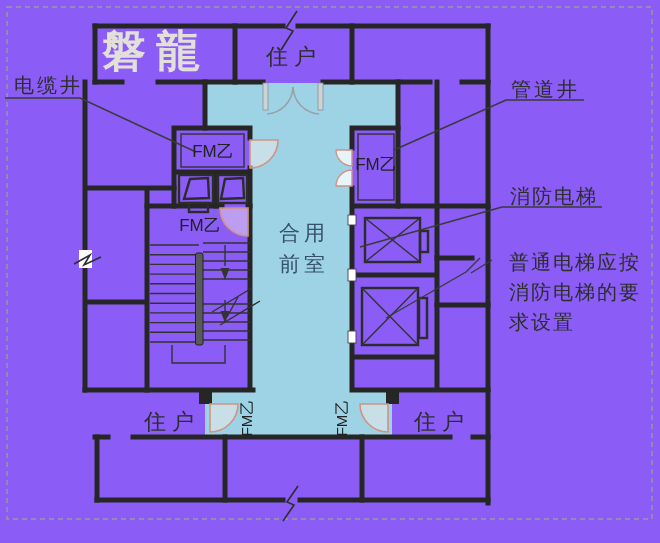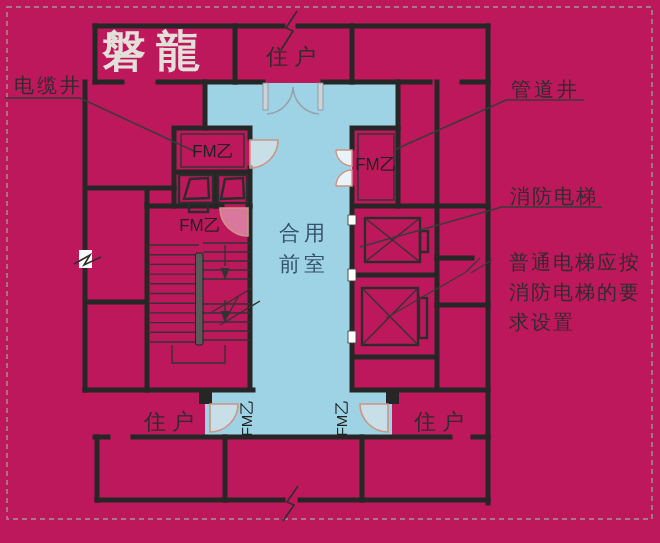--- a/index.html
+++ b/index.html
@@ -1,16 +1,16 @@
 <!DOCTYPE html>
 <html><head>
 <meta charset="utf-8">
 <style>
   html,body{margin:0;padding:0;background:#ffffff;}
-  .stage{position:relative;width:660px;height:543px;background:#be185d;overflow:hidden;
+  .stage{position:relative;width:660px;height:543px;background:#8b5cf6;overflow:hidden;
          font-family:"Liberation Sans","DejaVu Sans",sans-serif;}
   svg{position:absolute;left:0;top:0;}
   .wall{stroke:#262626;stroke-width:5;fill:none;stroke-linecap:square;}
   .thin{stroke:#333333;stroke-width:1.4;fill:none;}
   .med{stroke:#2c2c2c;stroke-width:2.4;fill:none;}
   .leader{stroke:#3a3a3a;stroke-width:1.4;fill:none;}
   .doorarc{stroke:#cf9485;stroke-width:1.6;fill:rgba(250,238,232,0.45);}
   .flap{stroke:#cf9485;stroke-width:1.4;fill:rgba(255,255,255,0.75);}
   .ddoor{stroke:#9aa0a8;stroke-width:1.6;fill:none;}
   .jamb{fill:#cdd2d6;stroke:#8b9196;stroke-width:0.8;}

